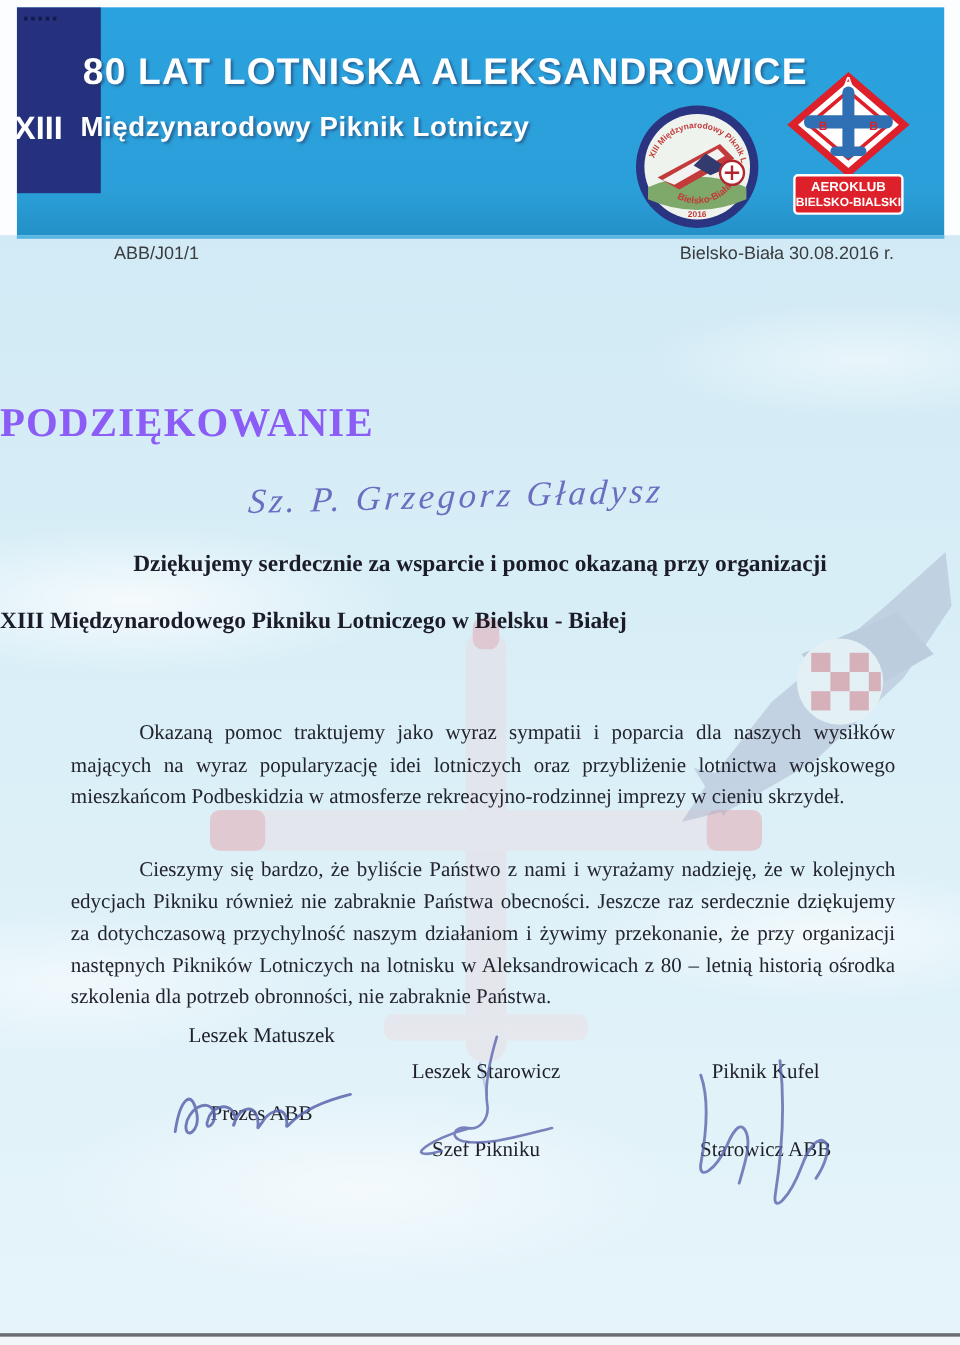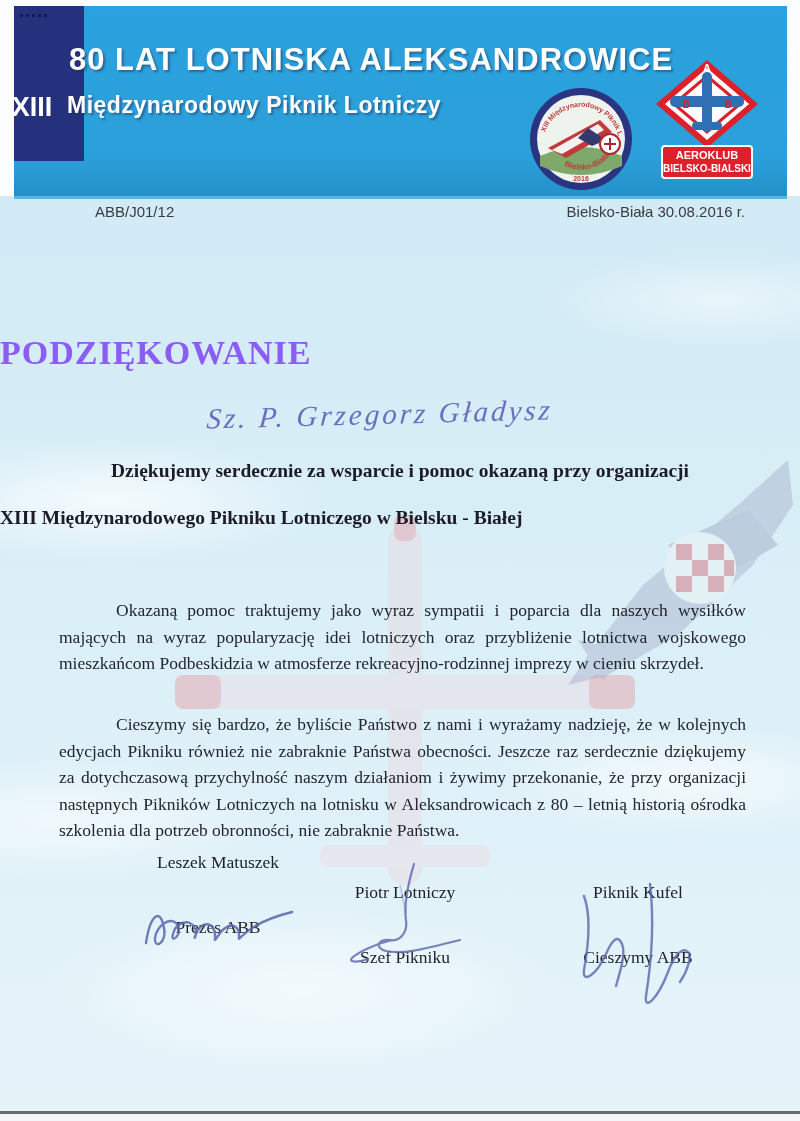--- a/index.html
+++ b/index.html
@@ -152,42 +152,42 @@
         <text x="59" y="101" text-anchor="middle" font-family="Liberation Sans, sans-serif" font-size="11" font-weight="bold" fill="#ffffff">AEROKLUB</text>
         <text x="59" y="114" text-anchor="middle" font-family="Liberation Sans, sans-serif" font-size="10" font-weight="bold" fill="#ffffff">BIELSKO-BIALSKI</text>
       </g>
     </svg>
   </div>
   <div class="top-white"></div>
   <div class="left-white"></div>
   <div class="right-white"></div>
 
   <div class="meta-row">
-    <span class="ref-number">ABB/J01/12</span>
+    <span class="ref-number">ABB/J01/1</span>
     <span class="place-date">Bielsko-Biała 30.08.2016 r.</span>
   </div>
 
   <div class="doc-title">PODZIĘKOWANIE</div>
   <div class="handwritten">Sz. P. Grzegorz Gładysz</div>
   <div class="lead1">Dziękujemy serdecznie za wsparcie i pomoc okazaną przy organizacji</div>
   <div class="lead2">XIII Międzynarodowego Pikniku Lotniczego w Bielsku - Białej</div>
   <div class="para para1">Okazaną pomoc traktujemy jako wyraz sympatii i poparcia dla naszych wysiłków mających na wyraz popularyzację idei lotniczych oraz przybliżenie lotnictwa wojskowego mieszkańcom Podbeskidzia w atmosferze rekreacyjno-rodzinnej imprezy w cieniu skrzydeł.</div>
   <div class="para para2">Cieszymy się bardzo, że byliście Państwo z nami i wyrażamy nadzieję, że w kolejnych edycjach Pikniku również nie zabraknie Państwa obecności. Jeszcze raz serdecznie dziękujemy za dotychczasową przychylność naszym działaniom i żywimy przekonanie, że przy organizacji następnych Pikników Lotniczych na lotnisku w Aleksandrowicach z 80 – letnią historią ośrodka szkolenia dla potrzeb obronności, nie zabraknie Państwa.</div>
 
   <div class="sig-col sig-col-1">
     <span class="sig-name">Leszek Matuszek</span>
     <span class="sig-title">Prezes ABB</span>
   </div>
   <div class="sig-col sig-col-2">
-    <span class="sig-name">Piotr Lotniczy</span>
+    <span class="sig-name">Leszek Starowicz</span>
     <span class="sig-title">Szef Pikniku</span>
   </div>
   <div class="sig-col sig-col-3">
     <span class="sig-name">Piknik Kufel</span>
-    <span class="sig-title">Cieszymy ABB</span>
+    <span class="sig-title">Starowicz ABB</span>
   </div>
 
   <svg class="sig-ink ink1" width="160" height="60" viewBox="0 0 160 60">
     <path d="M6 45 C10 18 20 8 24 30 C27 45 14 52 15 40 C16 28 32 16 38 28 C42 38 30 46 33 36 C36 24 50 20 55 30 C58 38 52 44 56 36 C60 26 70 22 74 32 C77 40 72 46 78 38 C84 28 94 24 98 32 C101 39 96 44 102 38 C112 28 128 20 152 14" fill="none" stroke="#5b65ad" stroke-width="2.4" stroke-linecap="round" opacity="0.85"></path>
   </svg>
   <svg class="sig-ink ink2" width="140" height="105" viewBox="0 0 140 105">
     <path d="M66 2 C60 22 56 44 58 58 C60 70 52 80 42 78 C30 76 26 86 38 89 C56 93 80 86 112 78 M44 78 C28 82 10 90 4 96 C0 100 8 101 20 97" fill="none" stroke="#5b65ad" stroke-width="2.2" stroke-linecap="round" opacity="0.8"></path>
   </svg>
   <svg class="sig-ink ink3" width="140" height="140" viewBox="0 0 140 140">
     <path d="M12 18 C20 40 16 70 12 92 C10 106 24 98 34 76 C40 62 46 56 50 66 C54 76 48 94 44 108 M78 6 C82 40 80 80 74 118 C72 134 86 120 96 94 C102 78 110 68 116 74 C120 78 116 92 108 104" fill="none" stroke="#5b65ad" stroke-width="2.4" stroke-linecap="round" opacity="0.8"></path>

